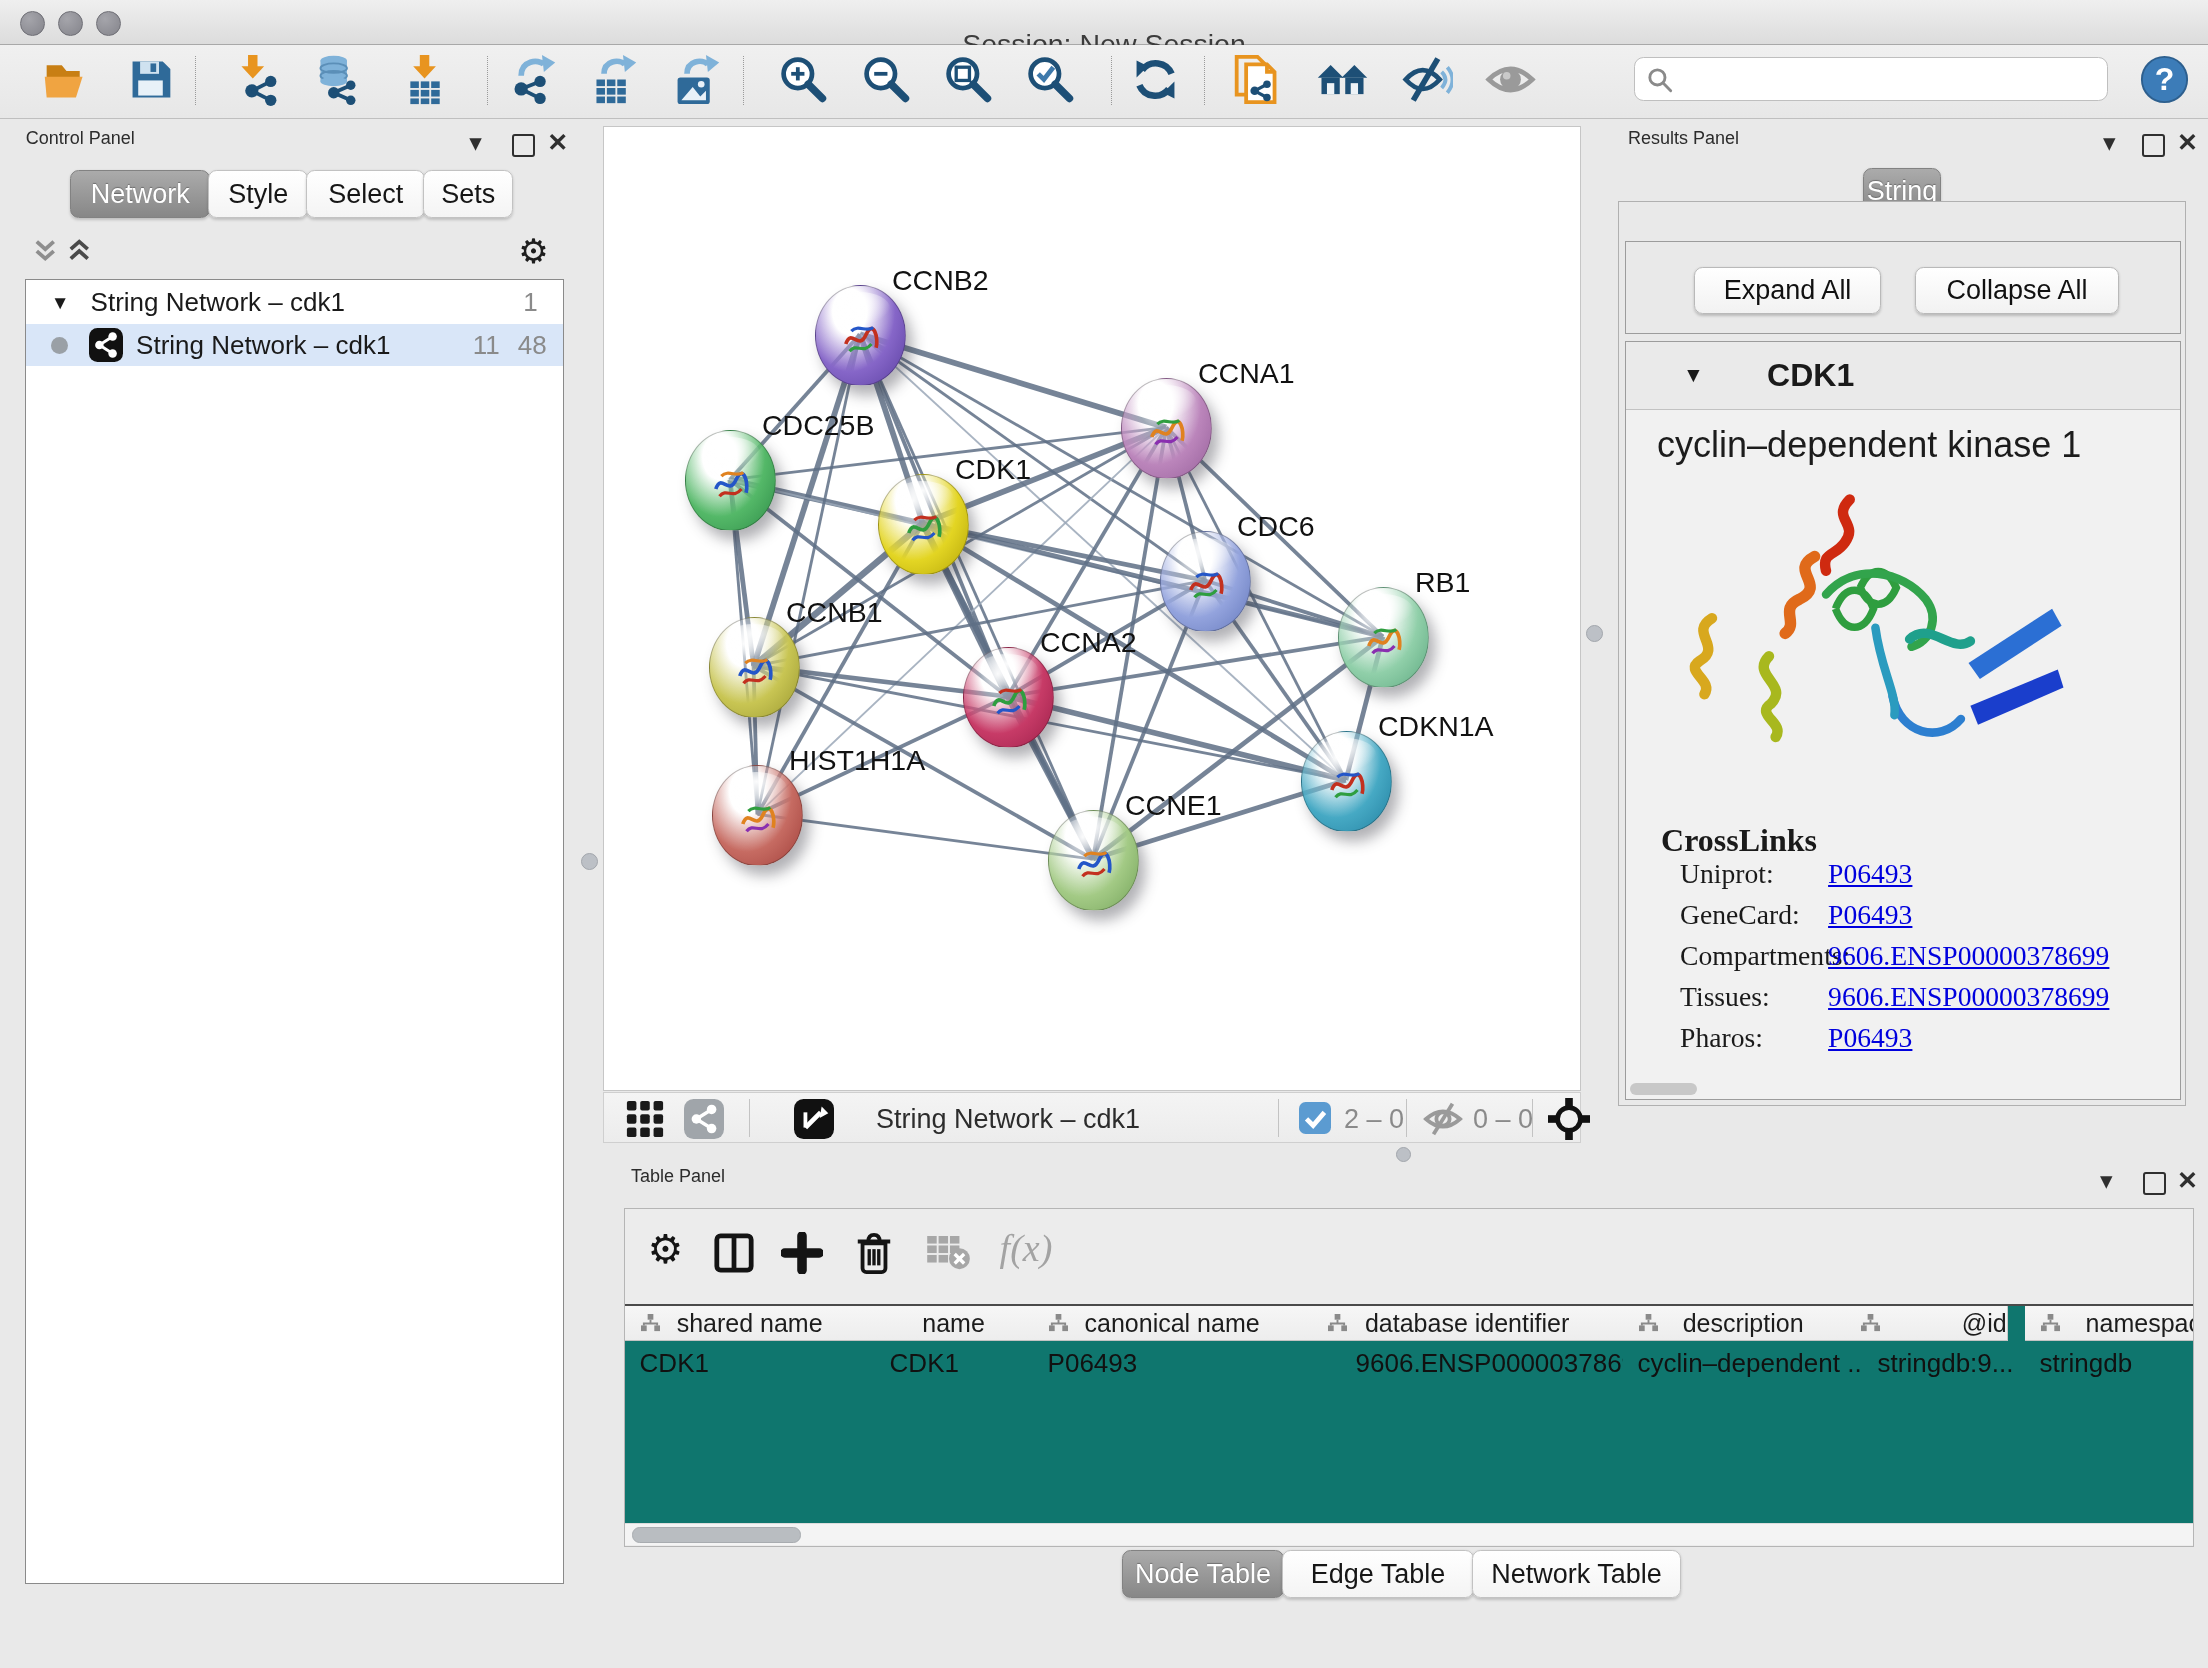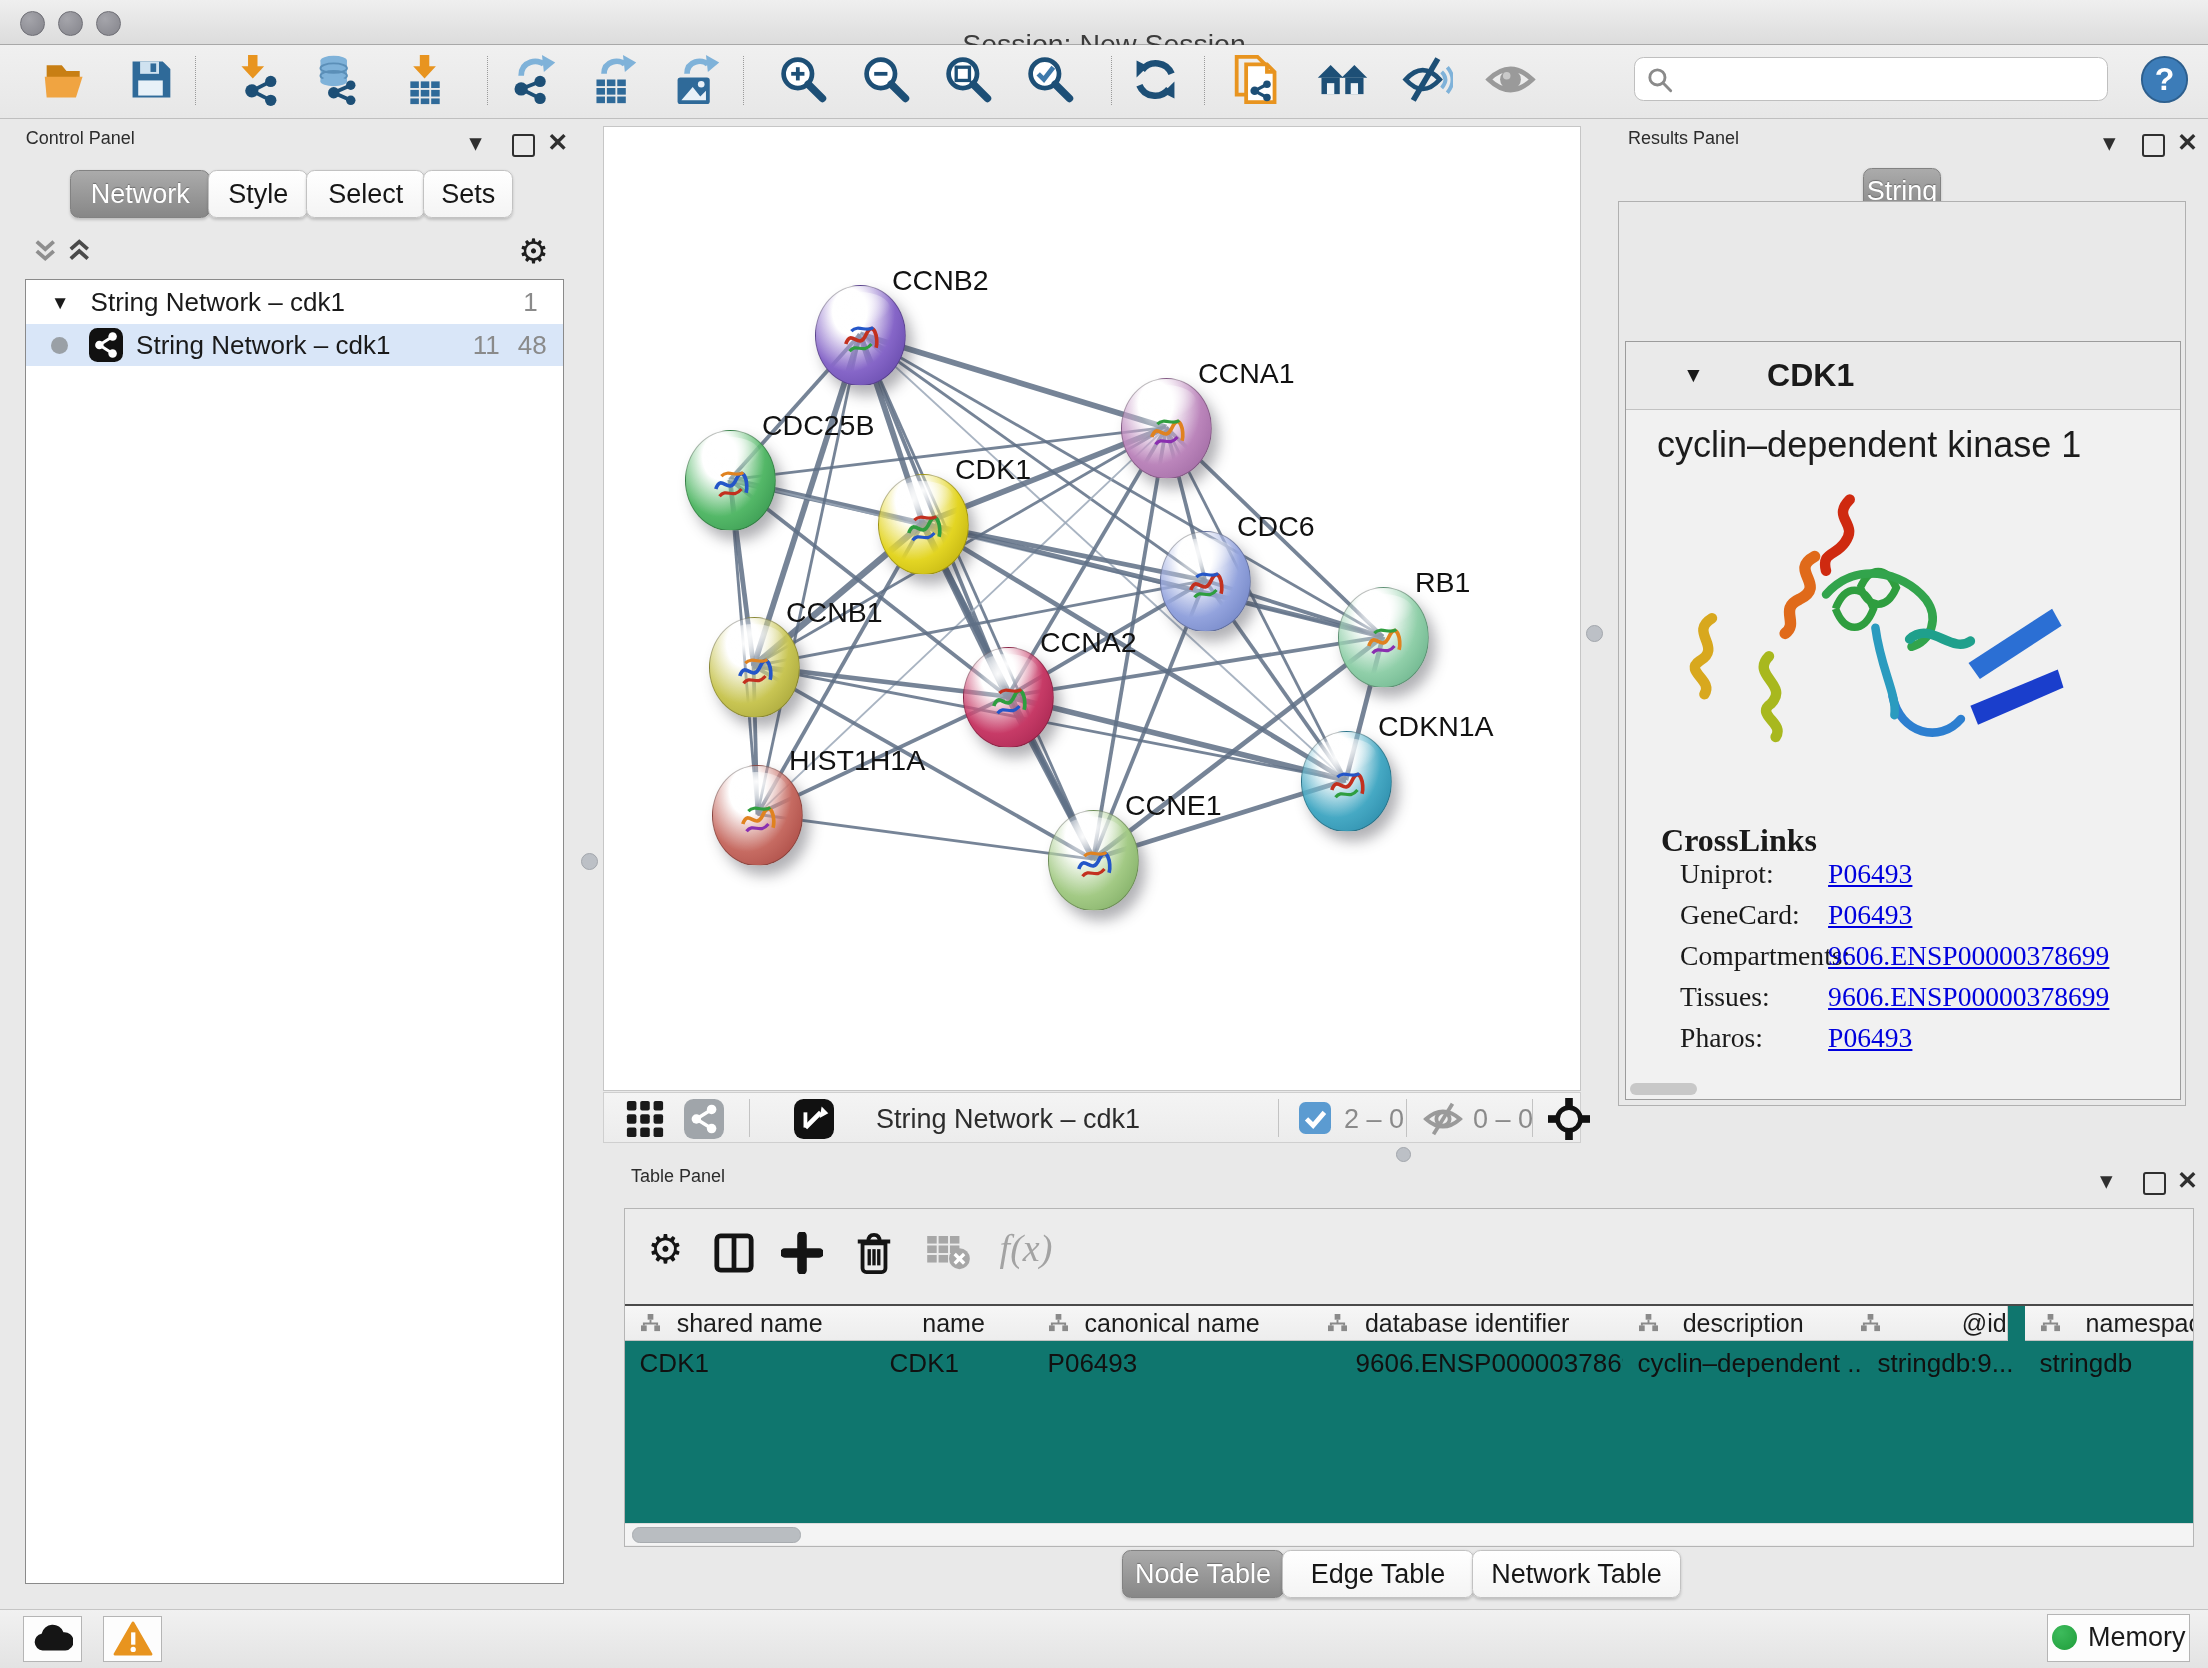--- a/index.html
+++ b/index.html
@@ -534,20 +534,28 @@
     <div class="ph-ico" style="left:496px">▾</div>
     <div class="float-ico" style="left:535px"></div>
     <div class="ph-ico" style="left:570px;font-weight:bold">✕</div>
 
     <div class="tab sel" style="left:256px;top:44px;width:76px;height:44px">
         <span>String</span>
       </div>
 
     <div class="abs" style="left:11.4px;top:77px;width:568px;height:905px;background:#e9e9e9;border:1px solid #b0b0b0;box-sizing:border-box">
 
+      <div class="abs" style="left:5.7px;top:39px;width:556px;height:93px;border:1px solid #9c9c9c;box-sizing:border-box">
+        <div class="btn" style="left:68px;top:25px;width:185px;height:45px">
+            <span>Expand All</span>
+          </div>
+        <div class="btn" style="left:289px;top:25px;width:202px;height:45px">
+            <span>Collapse All</span>
+          </div>
+      </div>
 
       <div class="abs" style="left:5.7px;top:139px;width:556px;height:759px;border:1px solid #9c9c9c;background:#f1f1f1;box-sizing:border-box">
         <div class="abs" style="left:0;top:0;width:100%;height:68px;background:#eaeaea;border-bottom:1px solid #c2c2c2;box-sizing:border-box">
           <span class="abs" style="left:57px;top:21px;font-size:21px">▼</span>
           <span class="abs" style="left:141px;top:15px;font-size:32px;font-weight:bold">CDK1</span>
         </div>
         <div class="abs" style="left:31px;top:82px;font-size:36px;color:#1c1c1c">cyclin–dependent kinase 1</div>
 
         <svg class="abs" style="left:28.5px;top:124px" width="418" height="314" viewBox="0 0 440 330">
           <path d="M205 35 C185 55,215 60,200 80 C190 95,175 90,180 110" fill="none" stroke="#cf2a10" stroke-width="11" stroke-linecap="round"></path>
@@ -719,33 +727,15 @@
         <span>Node Table</span>
       </div>
     <div class="tab" style="left:666px;top:388px;width:190px;height:46px">
         <span>Edge Table</span>
       </div>
     <div class="tab" style="left:856px;top:388px;width:207px;height:46px">
         <span>Network Table</span>
       </div>
   </div>
 
-  <div id="statusbar">
-    <div class="sb-btn" style="left:23px">
-      <svg width="40" height="28.5" viewBox="0 0 42 30">
-          <path d="M10 28 a9 9 0 0 1 -1 -17.8 a12 12 0 0 1 23 -1.5 a8 8 0 0 1 2 19.3 z" fill="#151515"></path>
-        </svg>
-    </div>
-    <div class="sb-btn" style="left:103px">
-      <svg width="40" height="36" viewBox="0 0 42 38">
-          <polygon points="21,2 40,35 2,35" fill="#e8941f" stroke="#e8941f" stroke-width="3" stroke-linejoin="round"></polygon>
-          <rect x="19" y="12" width="4.5" height="13" fill="#fff"></rect>
-          <circle cx="21.2" cy="30" r="2.8" fill="#fff"></circle>
-        </svg>
-    </div>
-    <div class="sb-btn" style="left:2047px;width:141px;height:46px;top:3.8px">
-      <span style="width:25px;height:25px;border-radius:50%;background:radial-gradient(circle at 35% 30%,#3dbb5c,#1f9d3a);margin-right:11.4px"></span>
-      <span style="font-size:27px">Memory</span>
-    </div>
-  </div>
 
 </div>
 
 
 </body></html>

